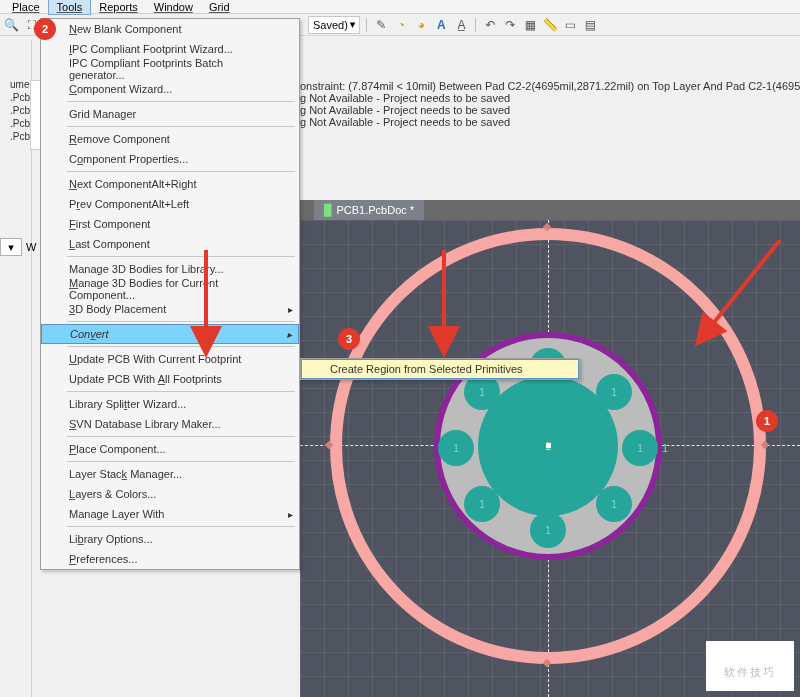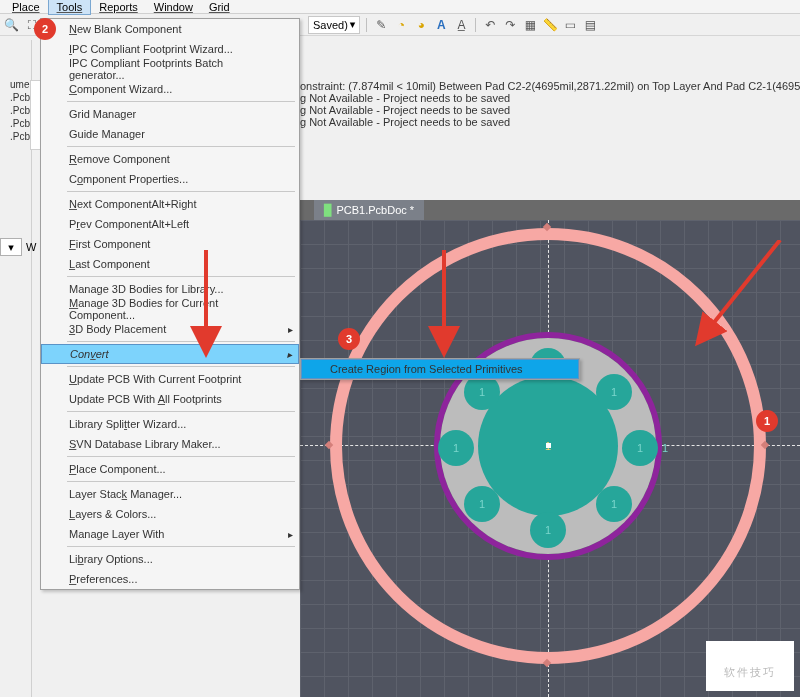--- a/index.html
+++ b/index.html
@@ -13,21 +13,21 @@
   .toolbar .tb-drop { display:flex; align-items:center; gap:2px; border:1px solid #c8c8c8; background:#fff; height:18px; padding:0 4px;}
   .left-panel { position:absolute; left:0; top:40px; width:32px; height:657px; background:#f0f0f0; border-right:1px solid #d0d0d0;}
   .file-list { position:absolute; left:0; top:78px; width:40px;margin-left:8px;}
   .file-entry { padding:1px 2px; color:#333; white-space:nowrap; overflow:hidden; font-size:10px;}
   .dropdown-menu { position:absolute; left:40px; top:18px; width:260px; background:#f5f5f5; border:1px solid #a0a0a0; box-shadow:2px 2px 3px rgba(0,0,0,.2); z-index:10;}
   .dm-item { display:flex; align-items:center; justify-content:flex-start; padding:2px 30px 2px 28px; height:20px; color:#333; cursor:default; position:relative;}
   .dm-item.highlight { background:#7dd3fc; border:1px solid #5a93c7;font-style:italic;}
   .dm-sep { height:1px; margin:2px 4px 2px 26px; background:#c8c8c8;}
   .dm-arrow::after { content:"▸"; position:absolute; right:6px; color:#333; font-size:10px;}
   .submenu { position:absolute; left:300px; top:358px; background:#f5f5f5; border:1px solid #a0a0a0; width:280px; z-index:11; box-shadow:2px 2px 3px rgba(0,0,0,.2);}
-  .submenu .dm-item.highlight2 { background:#0ea5e9; border:1px solid #5a93c7;}
+  .submenu .dm-item.highlight2 { background:#fef9c3; border:1px solid #5a93c7;}
   .msgs { position:absolute; left:300px; top:80px; right:0; font-size:10px; color:#333;}
   .msg-line { white-space:nowrap; overflow:hidden; }
   .canvas-area { position:absolute; left:300px; top:200px; right:0; bottom:0; background:#6a6a6a; }
   .canvas-tab { position:absolute; top:0; left:14px; height:20px; display:flex; align-items:center; gap:4px; background:#7b8089; color:#fff; padding:0 10px; font-size:10px;}
   .grid { position:absolute; left:0; top:20px; right:0; bottom:0;
     background-color:#505460;
     background-image:
       linear-gradient(#5e626d 1px,transparent 1px),
       linear-gradient(90deg,#5e626d 1px,transparent 1px);
     background-size:24px 24px;
@@ -117,23 +117,20 @@
     <div class="dm-item">
       <span>IPC Compliant Footprints Batch generator...</span>
     </div>
     <div class="dm-item">
       <span><span class="ud">C</span>omponent Wizard...</span>
     </div>
     <div class="dm-sep"></div>
     <div class="dm-item">
       <span>Grid Manager</span>
     </div>
-    <div class="dm-item">
-      <span>Guide Manager</span>
-    </div>
     <div class="dm-sep"></div>
     <div class="dm-item">
       <span><span class="ud">R</span>emove Component</span>
     </div>
     <div class="dm-item">
       <span>C<span class="ud">o</span>mponent Properties...</span>
     </div>
     <div class="dm-sep"></div>
     <div class="dm-item">
       <span><span class="ud">N</span>ext Component</span>

